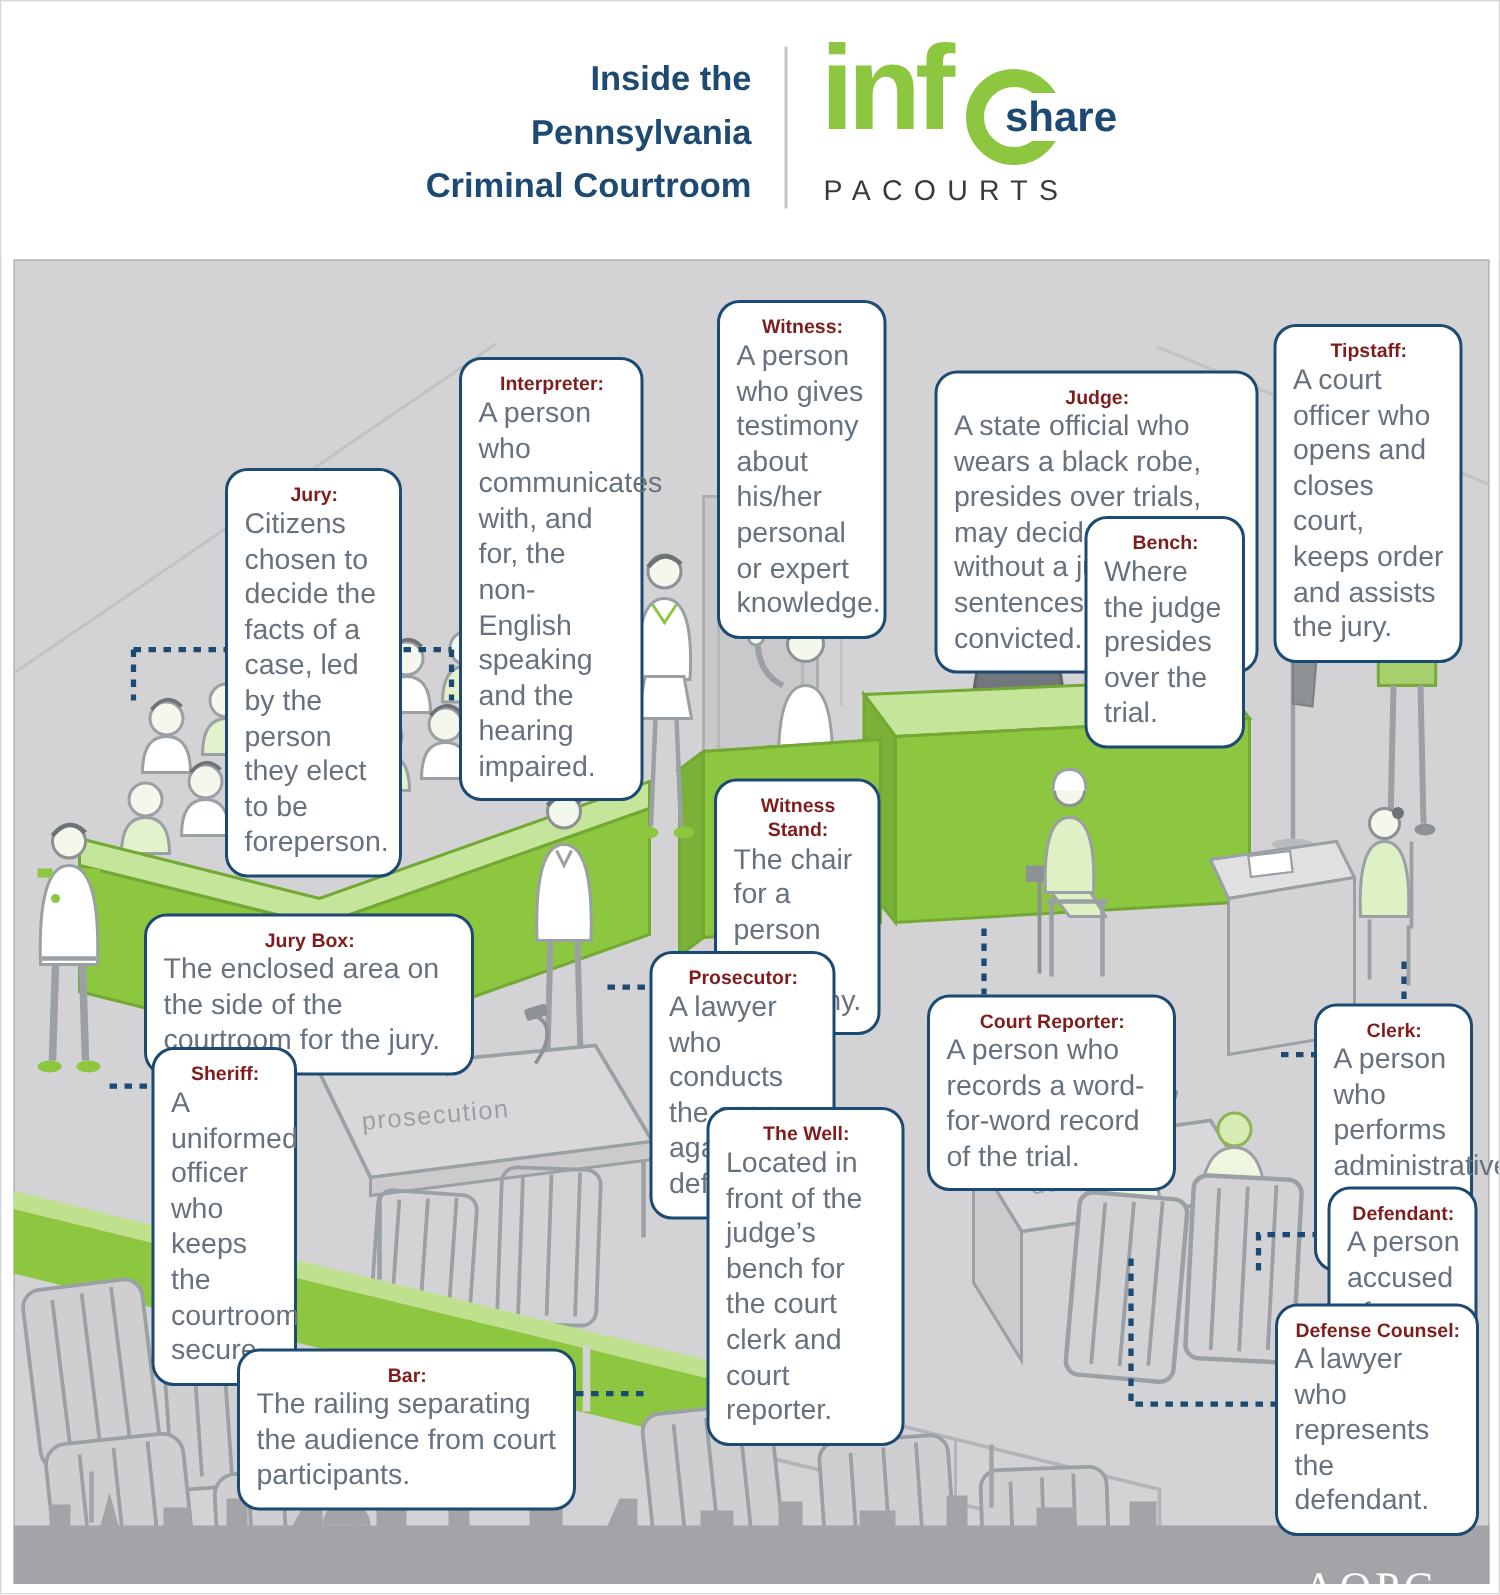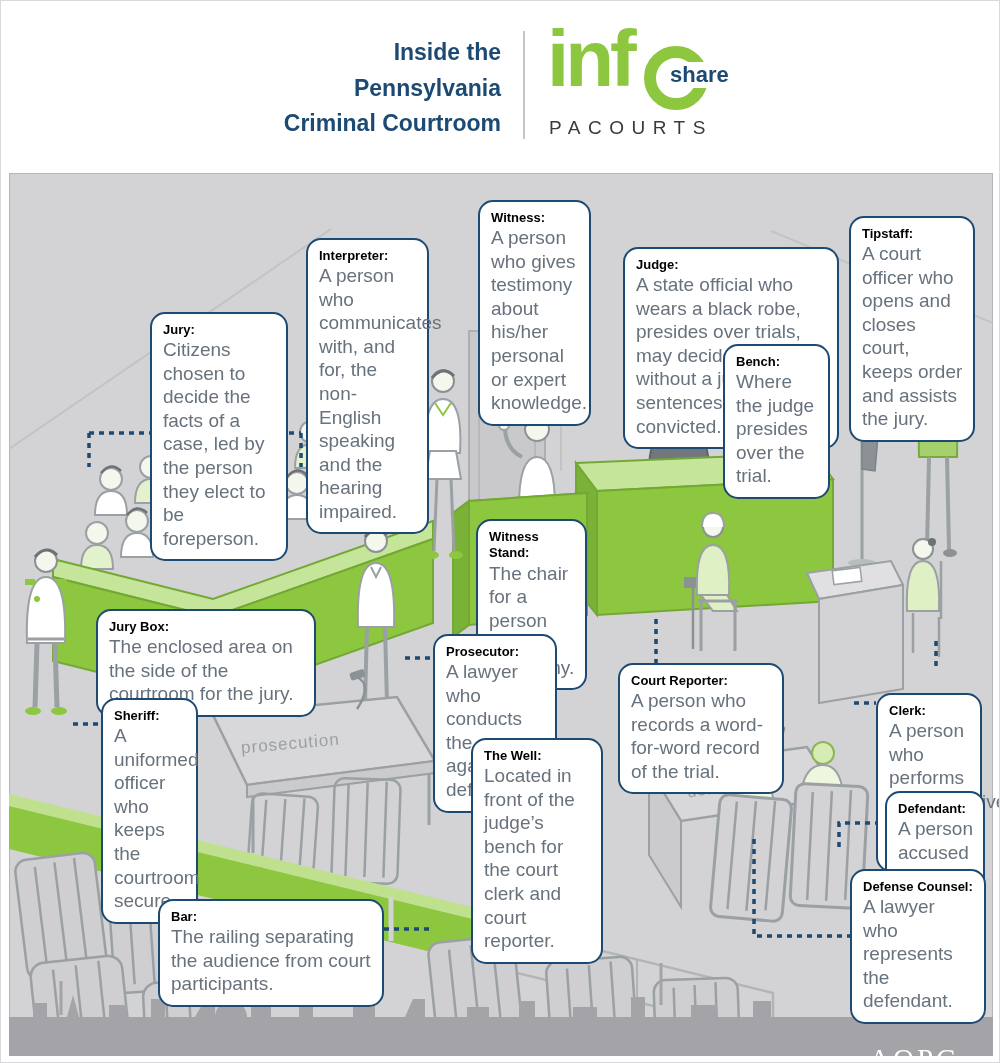--- a/index.html
+++ b/index.html
@@ -6,30 +6,30 @@
   .page{position:relative;width:1000px;height:1063px;background:#ffffff;
         font-family:"Liberation Sans",sans-serif;overflow:hidden;border:1px solid #d9d9db;box-sizing:border-box;}
   
   .header{position:absolute;left:0;top:0;width:1000px;height:172px;background:#fff;}
   .title{position:absolute;left:110px;top:34px;width:390px;text-align:right;
          color:#1d4a72;font-weight:bold;font-size:23px;line-height:1.55;}
   .divider{position:absolute;left:522px;top:30px;width:2px;height:108px;background:#c3c5c7;}
   .logo{position:absolute;left:546px;top:28px;width:240px;height:120px;}
   .logo-inf{position:absolute;left:0;top:-10px;font-size:80px;font-weight:bold;color:#8dc63f;letter-spacing:-4px;line-height:1;}
   .logo-ring{position:absolute;left:97px;top:17px;width:40px;height:40px;border:12px solid #8dc63f;border-radius:50%;}
-  .logo-share{position:absolute;left:121px;top:33px;font-size:22px;font-weight:bold;color:#1d4a72;background:#fff;padding:0 2px;}
+  .logo-share{position:absolute;left:121px;top:33px;font-size:28px;font-weight:bold;color:#1d4a72;background:#fff;padding:0 2px;}
   .logo-sub{position:absolute;left:2px;top:88px;font-size:19px;letter-spacing:7.5px;color:#3a3a3a;}
   
   .panel{position:absolute;left:8px;top:172px;width:984px;height:883px;background:#d3d3d5;
          border:1px solid #b5b5b8;box-sizing:border-box;}
   .scene{position:absolute;left:8px;top:172px;z-index:1;}
   
   .callout{position:absolute;z-index:3;background:#ffffff;border:2.5px solid #1d4a72;border-radius:15px;
            padding:8px 10px 9px 11px;box-sizing:border-box;}
-  .c-title{color:#000000;font-weight:bold;font-size:13px;line-height:1.25;}
+  .c-title{color:#7f1d1d;font-weight:bold;font-size:13px;line-height:1.25;text-align:center;}
   .c-body{color:#68727d;font-size:19px;line-height:1.24;}
   
   .scene-label{position:absolute;z-index:2;color:#9aa0a4;font-size:17px;letter-spacing:1px;}
   .aopc{position:absolute;z-index:2;left:868px;top:1018px;color:#ffffff;
         font-family:"Liberation Serif",serif;font-size:29px;letter-spacing:3px;margin-top:24px;}
 </style>
 </head>
 <body>
 
 <div class="page">
@@ -338,21 +338,21 @@
       <path d="M838 846 V822 H884"></path>
       <path d="M753 838 V935 H849"></path>
       <path d="M383 928 H430"></path>
     </g>
   </svg>
 
   <span class="scene-label" style="left:240px;top:733px;transform:rotate(-5deg);">prosecution</span>
   <span class="scene-label" style="left:686px;top:778px;transform:rotate(-8deg);font-size:16px;">defense</span>
   <div class="aopc">AOPC</div>
 
-  <div class="callout" style="left:149px;top:311px;width:138px">
+  <div class="callout" style="left:149px;top:311px;width:118px">
     <div class="c-title">Jury:</div>
     <div class="c-body">Citizens chosen to decide the facts of a case, led by the person they elect to be foreperson.</div>
   </div>
   <div class="callout" style="left:305px;top:237px;width:123px">
     <div class="c-title">Interpreter:</div>
     <div class="c-body">A person who communicates with, and for, the non-English speaking and the hearing impaired.</div>
   </div>
   <div class="callout" style="left:477px;top:199px;width:113px">
     <div class="c-title">Witness:</div>
     <div class="c-body">A person who gives testimony about his/her personal or expert knowledge.</div>
@@ -382,21 +382,21 @@
     <div class="c-body">A uniformed officer who keeps the courtroom secure.</div>
   </div>
   <div class="callout" style="left:432px;top:633px;width:124px">
     <div class="c-title">Prosecutor:</div>
     <div class="c-body">A lawyer who conducts the case against the defendant.</div>
   </div>
   <div class="callout" style="left:617px;top:662px;width:166px">
     <div class="c-title">Court Reporter:</div>
     <div class="c-body">A person who records a word-for-word record of the trial.</div>
   </div>
-  <div class="callout" style="left:875px;top:692px;width:106px">
+  <div class="callout" style="left:875px;top:668px;width:106px">
     <div class="c-title">Clerk:</div>
     <div class="c-body">A person who performs administrative duties for the court.</div>
   </div>
   <div class="callout" style="left:470px;top:737px;width:132px">
     <div class="c-title">The Well:</div>
     <div class="c-body">Located in front of the judge’s bench for the court clerk and court reporter.</div>
   </div>
   <div class="callout" style="left:884px;top:790px;width:100px">
     <div class="c-title">Defendant:</div>
     <div class="c-body">A person accused of a crime.</div>

